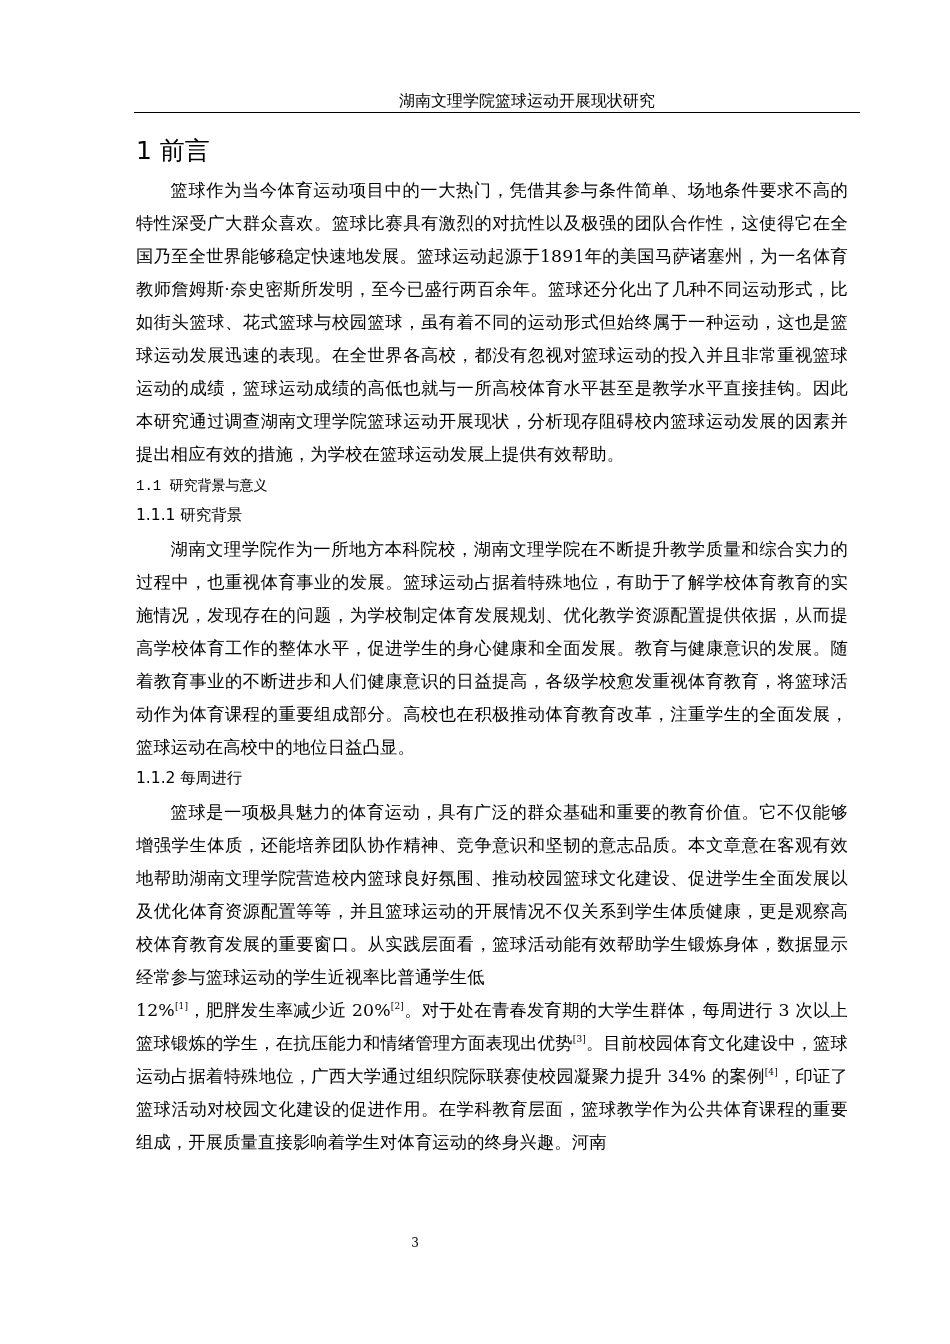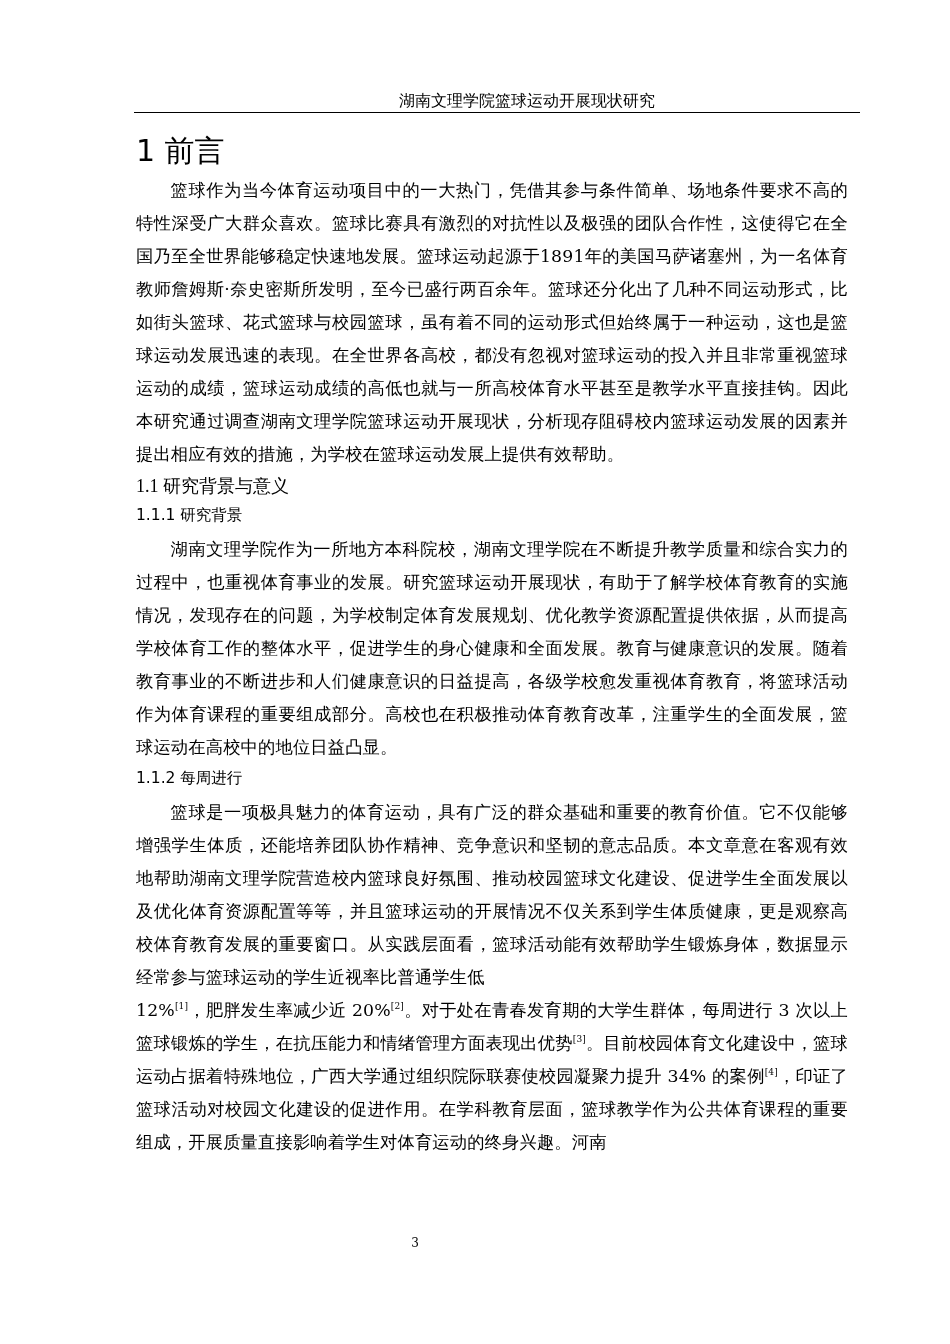--- a/index.html
+++ b/index.html
@@ -3,23 +3,23 @@
 <meta charset="utf-8">
 <style>
   html, body { margin: 0; padding: 0; background: #ffffff; }
   body { width: 950px; height: 1344px; position: relative; overflow: hidden;
          font-family: "DejaVu Serif", "Liberation Serif", serif; color: #000; }
   .page { position: absolute; left: 0; top: 0; width: 950px; height: 1344px; background: #fff; border-radius: 10px; }
   .header { position: absolute; left: 134px; top: 91px; width: 726px; height: 22px;
             border-bottom: 1.5px solid #000; text-align: center;
             font-size: 16px; line-height: 20px; padding-left: 60px; box-sizing: border-box; }
   .content { position: absolute; left: 136px; top: 130px; width: 712px; }
-  .h1 { font-family: "DejaVu Sans", "Liberation Sans", sans-serif; font-size: 30px;
+  .h1 { font-family: "DejaVu Sans", "Liberation Sans", sans-serif; font-size: 25px;
         line-height: 34px; margin: 4px 0 6px 0; }
-  .h2 { font-family: Liberation Serif, serif; font-size: 18px;
+  .h2 { font-family: Liberation Mono, monospace; font-size: 14px;
         line-height: 26px; margin: 2px 0 4px 0; }
   .h3 { font-family: "DejaVu Sans", "Liberation Sans", sans-serif; font-size: 15.5px;
         line-height: 24px; margin: 2px 0 6px 0; }
   .p { font-size: 17.3px; line-height: 33px; text-indent: 2em; margin: 0;
        text-align: justify; letter-spacing: 0.15px; }
   .p sup { font-size: 9px; vertical-align: super; line-height: 0; }
   .pagenum { position: absolute; left: 405px; top: 1236px; width: 20px; text-align: center;
              font-size: 12px; }
 </style>
 </head>
@@ -29,20 +29,20 @@
   <div class="header">
     <span>湖南文理学院篮球运动开展现状研究</span>
   </div>
 
   <div class="content">
     <div class="h1">1 前言</div>
     <p class="p">篮球作为当今体育运动项目中的一大热门，凭借其参与条件简单、场地条件要求不高的特性深受广大群众喜欢。篮球比赛具有激烈的对抗性以及极强的团队合作性，这使得它在全国乃至全世界能够稳定快速地发展。篮球运动起源于1891年的美国马萨诸塞州，为一名体育教师詹姆斯·奈史密斯所发明，至今已盛行两百余年。篮球还分化出了几种不同运动形式，比如街头篮球、花式篮球与校园篮球，虽有着不同的运动形式但始终属于一种运动，这也是篮球运动发展迅速的表现。在全世界各高校，都没有忽视对篮球运动的投入并且非常重视篮球运动的成绩，篮球运动成绩的高低也就与一所高校体育水平甚至是教学水平直接挂钩。因此本研究通过调查湖南文理学院篮球运动开展现状，分析现存阻碍校内篮球运动发展的因素并提出相应有效的措施，为学校在篮球运动发展上提供有效帮助。</p>
 
     <div class="h2">1.1  研究背景与意义</div>
     <div class="h3">1.1.1  研究背景</div>
-    <p class="p">湖南文理学院作为一所地方本科院校，湖南文理学院在不断提升教学质量和综合实力的过程中，也重视体育事业的发展。研究篮球运动开展现状，有助于了解学校体育教育的实施情况，发现存在的问题，为学校制定体育发展规划、优化教学资源配置提供依据，从而提高学校体育工作的整体水平，促进学生的身心健康和全面发展。教育与健康意识的发展。随着教育事业的不断进步和人们健康意识的日益提高，各级学校愈发重视体育教育，将篮球活动作为体育课程的重要组成部分。高校也在积极推动体育教育改革，注重学生的全面发展，篮球运动在高校中的地位日益凸显。</p>
+    <p class="p">湖南文理学院作为一所地方本科院校，湖南文理学院在不断提升教学质量和综合实力的过程中，也重视体育事业的发展。篮球运动占据着特殊地位，有助于了解学校体育教育的实施情况，发现存在的问题，为学校制定体育发展规划、优化教学资源配置提供依据，从而提高学校体育工作的整体水平，促进学生的身心健康和全面发展。教育与健康意识的发展。随着教育事业的不断进步和人们健康意识的日益提高，各级学校愈发重视体育教育，将篮球活动作为体育课程的重要组成部分。高校也在积极推动体育教育改革，注重学生的全面发展，篮球运动在高校中的地位日益凸显。</p>
 
     <div class="h3">1.1.2  每周进行</div>
     <p class="p"><span>篮球是一项极具魅力的体育运动，具有广泛的群众基础和重要的教育价值。它不仅能够增强学生体质，还能培养团队协作精神、竞争意识和坚韧的意志品质。本文章意在客观有效地帮助湖南文理学院营造校内篮球良好氛围、推动校园篮球文化建设、促进学生全面发展以及优化体育资源配置等等，并且篮球运动的开展情况不仅关系到学生体质健康，更是观察高校体育教育发展的重要窗口。从实践层面看，篮球活动能有效帮助学生锻炼身体，数据显示经常参与篮球运动的学生近视率比普通学生低</span><br><span>12%</span><sup>[1]</sup><span>，肥胖发生率减少近 20%</span><sup>[2]</sup><span>。对于处在青春发育期的大学生群体，每周进行 3 次以上篮球锻炼的学生，在抗压能力和情绪管理方面表现出优势</span><sup>[3]</sup><span>。目前校园体育文化建设中，篮球运动占据着特殊地位，广西大学通过组织院际联赛使校园凝聚力提升 34% 的案例</span><sup>[4]</sup><span>，印证了篮球活动对校园文化建设的促进作用。在学科教育层面，篮球教学作为公共体育课程的重要组成，开展质量直接影响着学生对体育运动的终身兴趣。河南</span></p>
   </div>
 
   <div class="pagenum">3</div>
 </div>
 
 </body></html>

